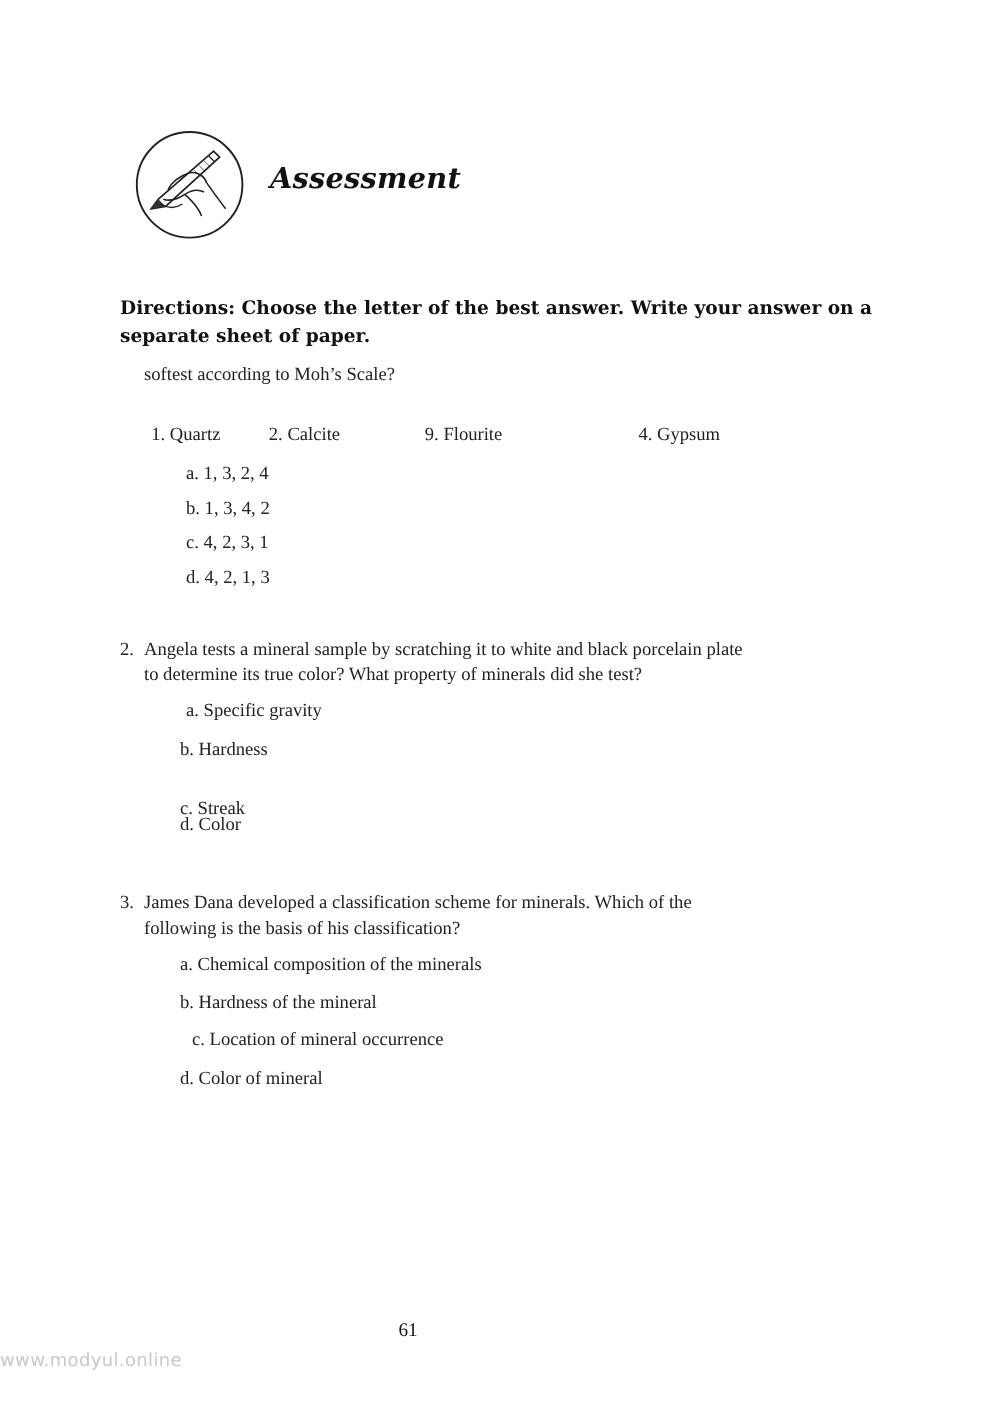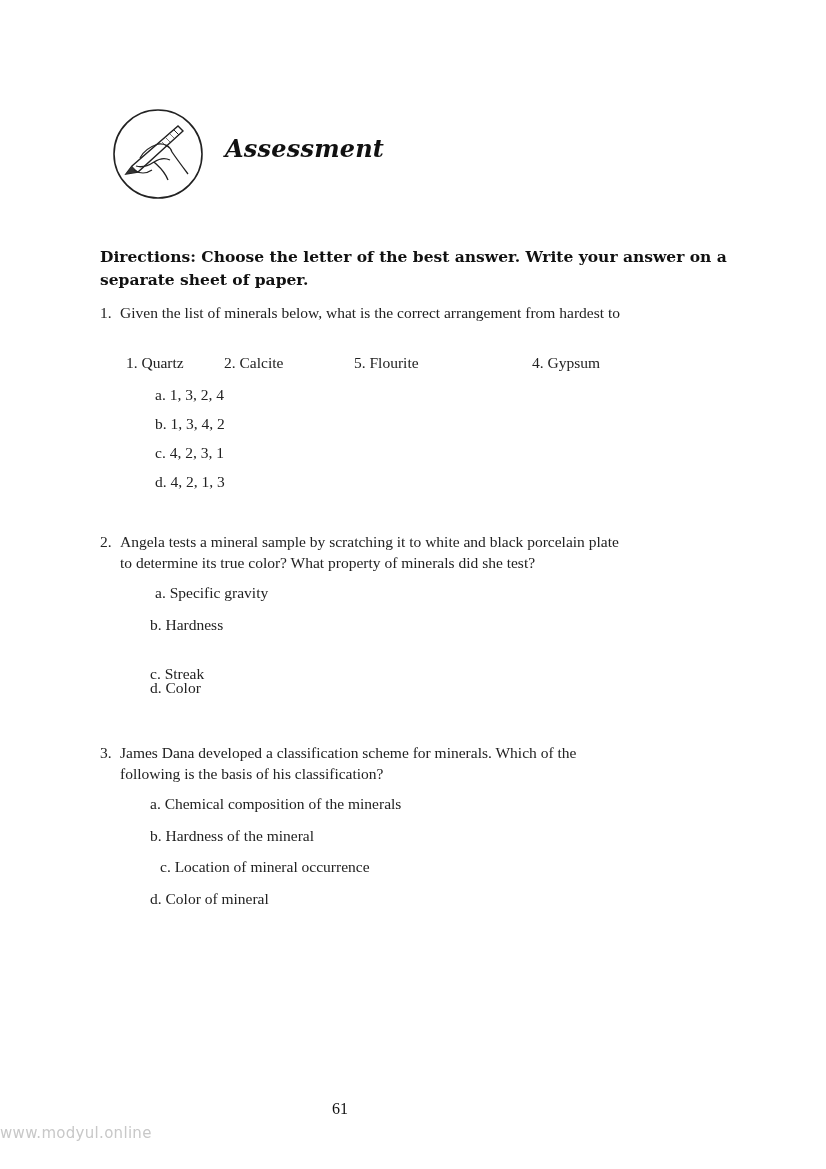--- a/index.html
+++ b/index.html
@@ -33,25 +33,25 @@
     <path d="M28 50 C32 42 40 38 46 36 C52 35 58 38 60 44 C64 50 70 58 76 66" fill="none" stroke="#222" stroke-width="1.3"></path>
     <path d="M24 58 C30 60 36 58 42 54 C46 58 52 62 56 72 M42 54 C48 50 54 50 58 52" fill="none" stroke="#222" stroke-width="1.3"></path>
     <path d="M22 62 C28 66 34 66 40 62" fill="none" stroke="#222" stroke-width="1.2"></path>
   </svg>
 </div>
 <div class="abs title">Assessment</div>
 
 <div class="abs directions">Directions: Choose the letter of the best answer. Write your answer on a separate sheet of paper.</div>
 
 <div class="abs q" style="top:302px;">
-  <div><span class="num">1.</span><span>Given the list of minerals below, what is the correct arrangement from hardest to</span></div>
+  <div class="indent">softest according to Moh’s Scale?</div>
 </div>
 <div class="abs mineral" style="left:126px;">1. Quartz</div>
 <div class="abs mineral" style="left:224px;">2. Calcite</div>
-<div class="abs mineral" style="left:354px;">5. Flourite</div>
+<div class="abs mineral" style="left:354px;">9. Flourite</div>
 <div class="abs mineral" style="left:500px;margin-left:32px;">4. Gypsum</div>
 
 <div class="abs opt" style="left:155px; top:386px;">a. 1, 3, 2, 4</div>
 <div class="abs opt" style="left:155px; top:415px;">b. 1, 3, 4, 2</div>
 <div class="abs opt" style="left:155px; top:444px;">c. 4, 2, 3, 1</div>
 <div class="abs opt" style="left:155px; top:473px;">d. 4, 2, 1, 3</div>
 
 <div class="abs q" style="top:531px;font-family:Liberation Serif, serif;">
   <div><span class="num">2.</span><span>Angela tests a mineral sample by scratching it to white and black porcelain plate</span></div>
   <div class="indent">to determine its true color? What property of minerals did she test?</div>

